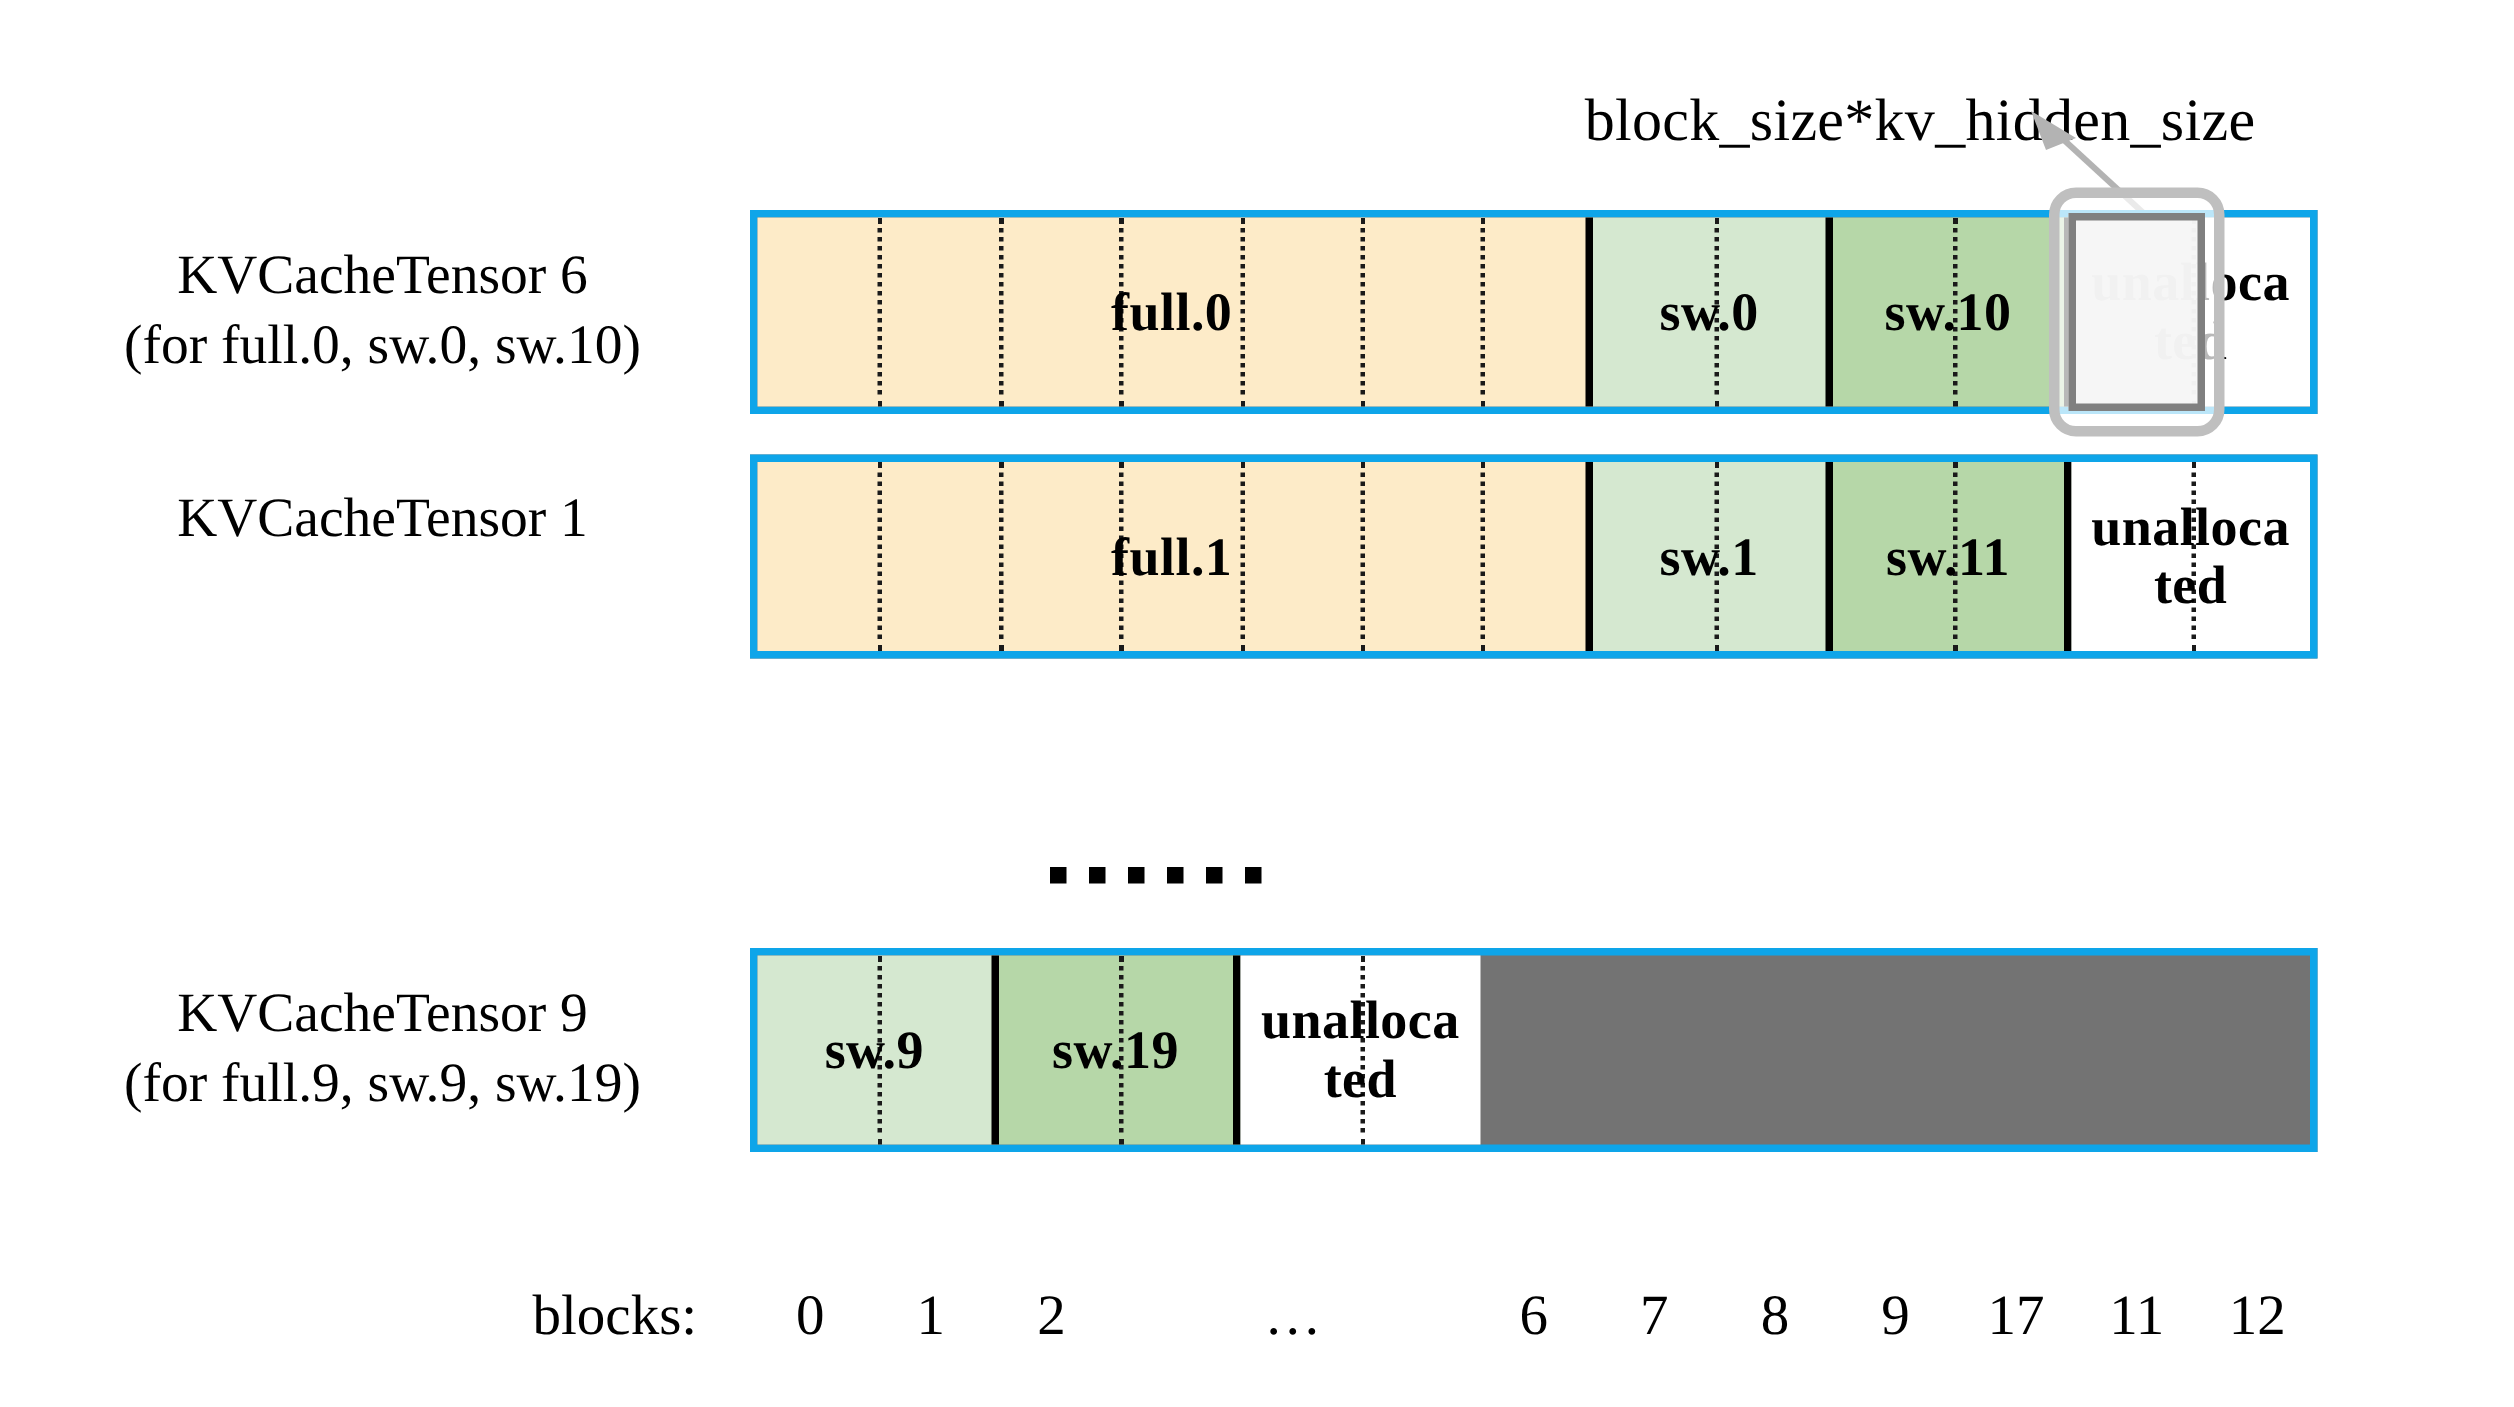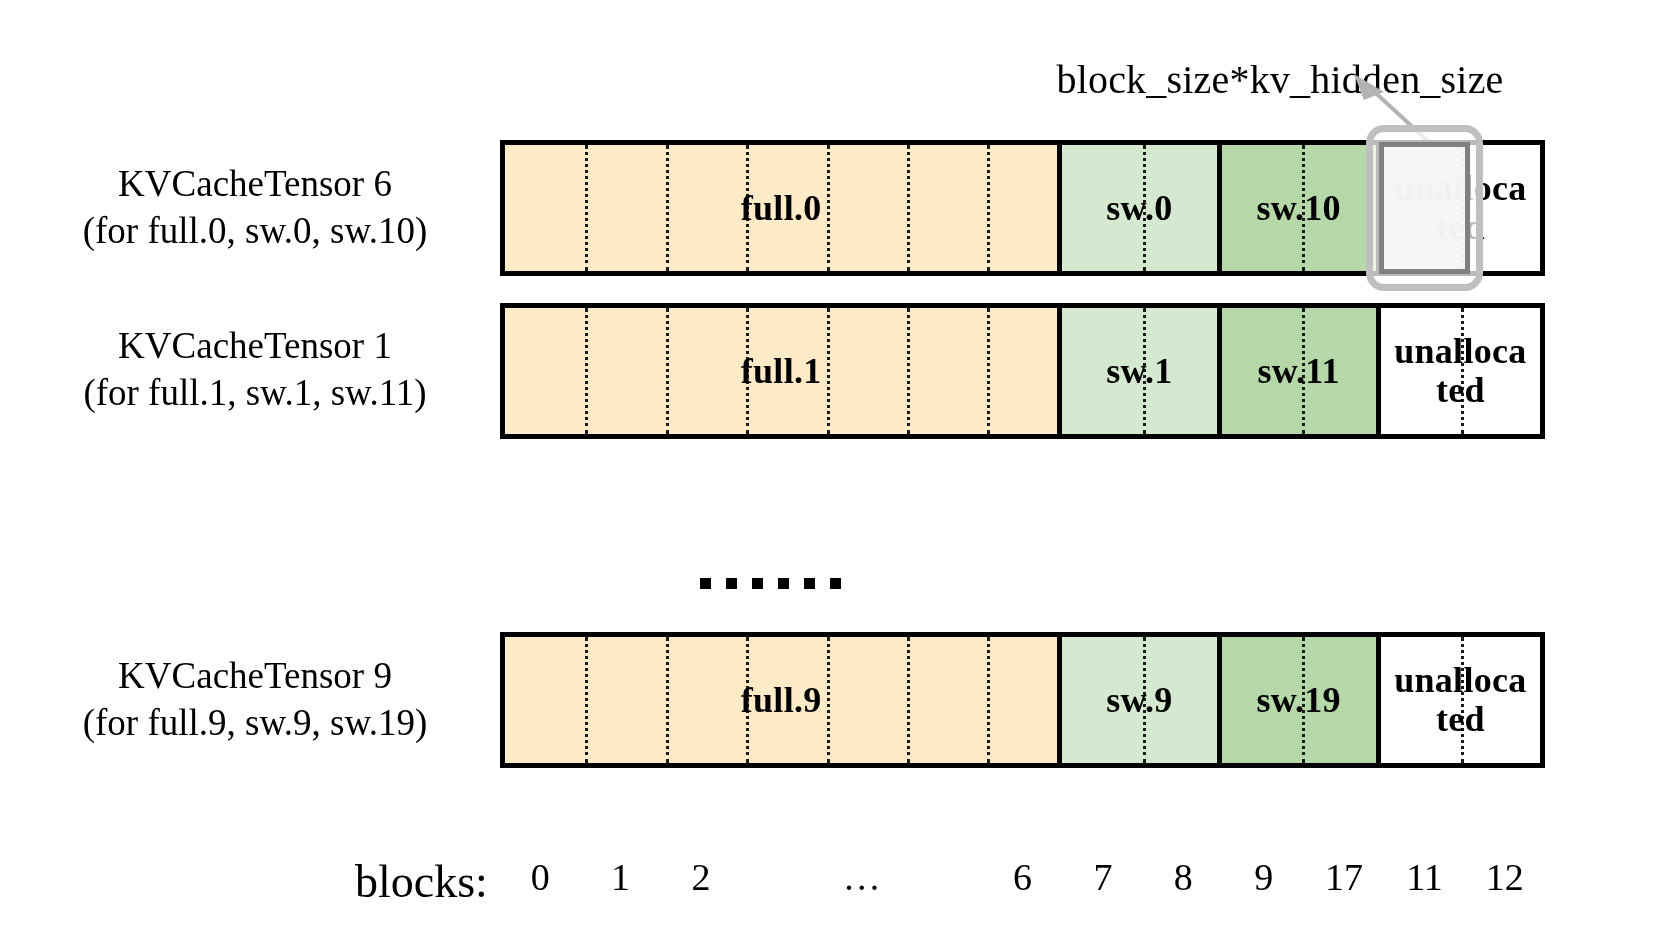--- a/index.html
+++ b/index.html
@@ -64,21 +64,21 @@
     color: #000;
   }
   .row-label .ln { display: block; white-space: nowrap; }
 
   
   .bar {
     position: absolute;
     left: 500px;
     width: 1045px;
     box-sizing: border-box;
-    border: 5px solid #000000;
+    border: 5px solid #0ea5e9;
     display: flex;
     background: #737373;
   }
 
   .seg {
     box-sizing: border-box;
     position: relative;
     display: flex;
     align-items: center;
     justify-content: center;
@@ -148,21 +148,21 @@
     position: absolute;
     left: 0;
     top: 855px;
     width: 1676px;
     height: 60px;
   }
   .axis-title {
     position: absolute;
     left: 355px;
     top: 0;
-    font-size: 46px;
+    font-size: 38px;
     color: #000;
     white-space: nowrap;
   }
   .axis-ticks {
     position: absolute;
     left: 500px;
     top: 0;
     width: 1045px;
     display: flex;
   }
@@ -216,21 +216,20 @@
               <span class="ln2">ted</span>
             </div>
           </div>
         </div>
         <div class="highlight-box" style="left: 1366.23px; top: 125px; width: 116.385px; height: 166px;"></div>
         <div class="highlight-inner" style="left: 1379.23px; top: 142px; width: 90.3846px; height: 132px;"></div>
       </div>
       <div class="row" style="top: 0px;">
         <div class="row-label" style="top: 322px;">
           <span class="ln">KVCacheTensor 1</span>
-          <span class="ln">(for full.1, sw.1, sw.11)</span>
         </div>
         <div class="bar" style="top: 303px; height: 136px;">
           <div class="seg" style="width: 562.692px; background: rgb(253, 235, 200);">
             <div class="blk-div" style="left: 80.3846px;"></div>
             <div class="blk-div" style="left: 160.769px;"></div>
             <div class="blk-div" style="left: 241.154px;"></div>
             <div class="blk-div" style="left: 321.538px;"></div>
             <div class="blk-div" style="left: 401.923px;"></div>
             <div class="blk-div" style="left: 482.308px;"></div>
             <div class="seg-label">full.1</div>
@@ -251,29 +250,20 @@
             </div>
           </div>
         </div>
       </div>
       <div class="row" style="top: 0px;">
         <div class="row-label" style="top: 652px;">
           <span class="ln">KVCacheTensor 9</span>
           <span class="ln">(for full.9, sw.9, sw.19)</span>
         </div>
         <div class="bar" style="top: 632px; height: 136px;">
-          <div class="seg" style="width: 562.692px; background: rgb(253, 235, 200);">
-            <div class="blk-div" style="left: 80.3846px;"></div>
-            <div class="blk-div" style="left: 160.769px;"></div>
-            <div class="blk-div" style="left: 241.154px;"></div>
-            <div class="blk-div" style="left: 321.538px;"></div>
-            <div class="blk-div" style="left: 401.923px;"></div>
-            <div class="blk-div" style="left: 482.308px;"></div>
-            <div class="seg-label">full.9</div>
-          </div>
           <div class="seg" style="width: 160.769px; background: rgb(213, 232, 208);">
             <div class="blk-div" style="left: 80.3846px;"></div>
             <div class="seg-label">sw.9</div>
           </div>
           <div class="seg" style="width: 160.769px; background: rgb(182, 215, 168);">
             <div class="blk-div" style="left: 80.3846px;"></div>
             <div class="seg-label">sw.19</div>
           </div>
           <div class="seg" style="width: 160.769px; background: rgb(255, 255, 255); border-right: none;">
             <div class="blk-div" style="left: 80.3846px;"></div>

